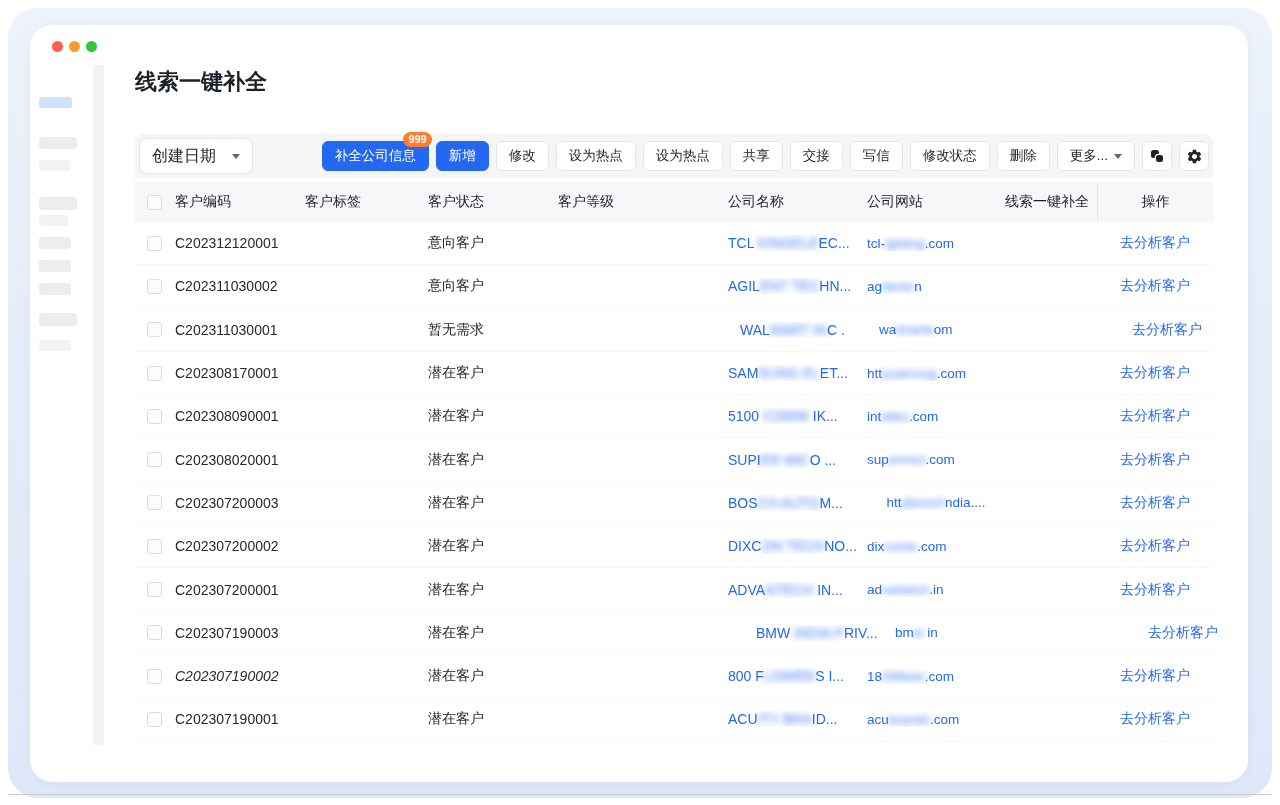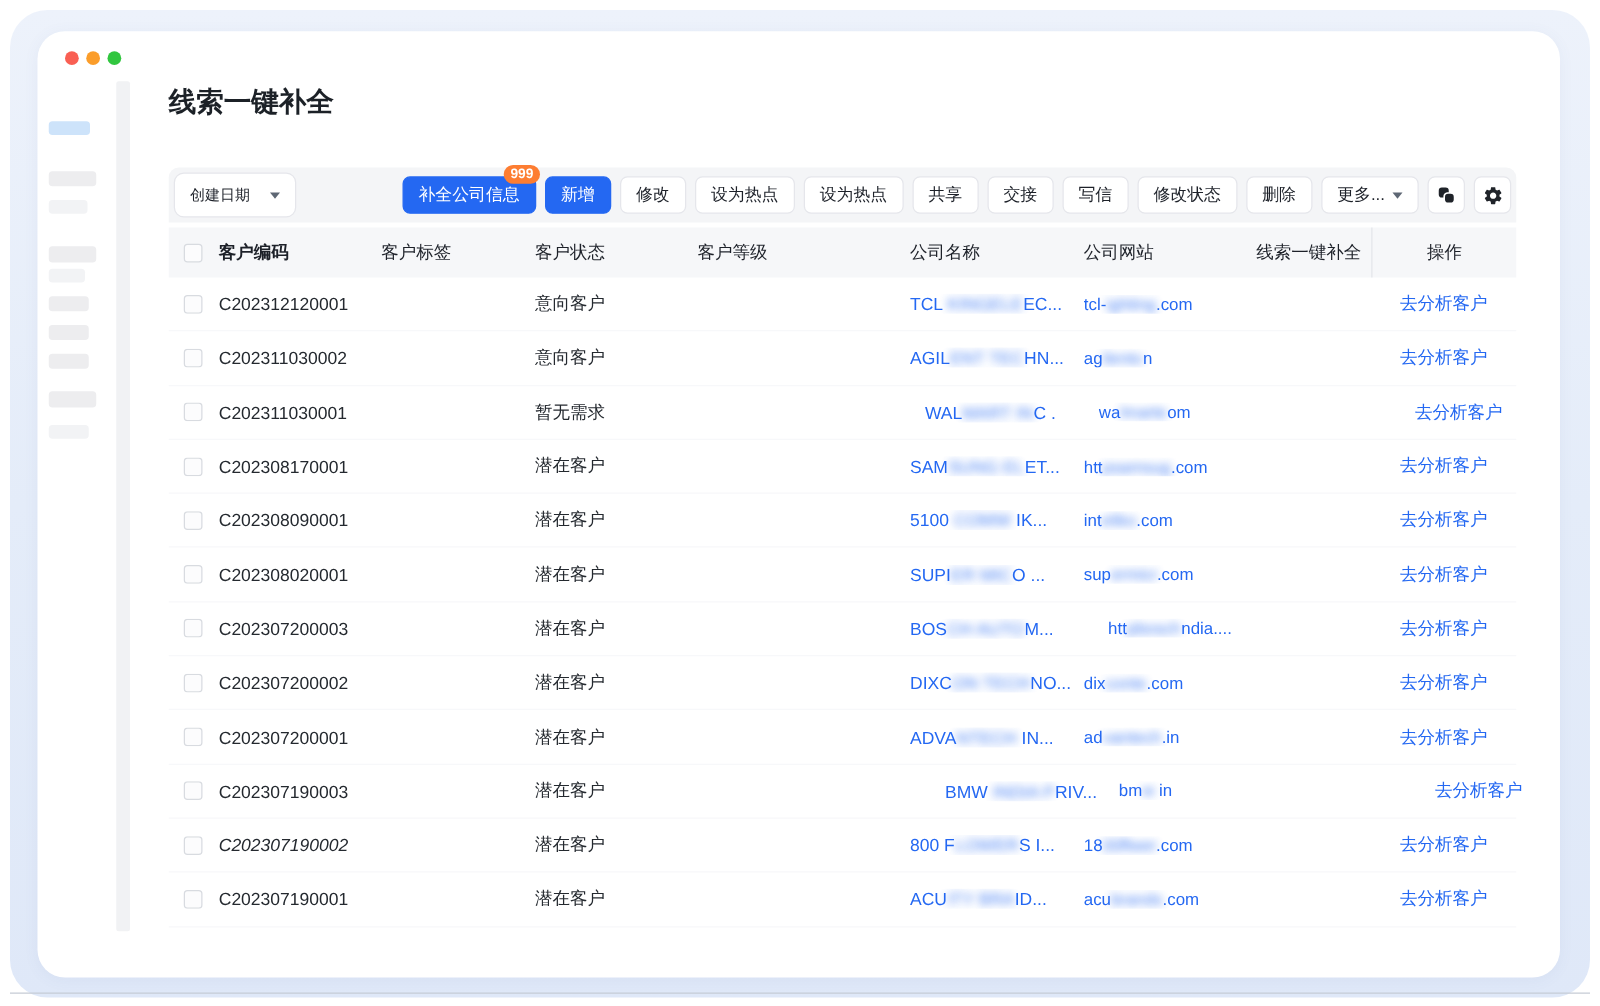--- a/index.html
+++ b/index.html
@@ -50,21 +50,21 @@
   .page-title{margin:44px 0 0 0;font-size:22px;line-height:26px;font-weight:700;color:#1c2127;}
 
   
   .toolbar{
     margin-top:39px;height:44px;background:#f4f5f7;border-radius:8px 8px 0 0;
     display:flex;align-items:center;padding:0 4px;box-sizing:border-box;
   }
   .select{
     height:34px;background:#fff;border:1px solid #e5e6eb;border-radius:8px;
     display:flex;align-items:center;gap:16px;padding:0 12px;margin-left:0px;
-    font-size:12px;color:var(--ink);cursor:default;
+    font-size:16px;color:var(--ink);cursor:default;
   }
   .caret{
     width:0;height:0;border-left:4.5px solid transparent;border-right:4.5px solid transparent;
     border-top:5.5px solid #5e6774;display:inline-block;
   }
   .toolbar-right{margin-left:auto;display:flex;align-items:center;gap:7px;}
   .gen{display:contents;}
   .btn{
     height:30px;padding:0 12px;border-radius:6px;font-size:13.5px;line-height:1;
     display:flex;align-items:center;gap:6px;background:#fff;border:1px solid #e5e6eb;
@@ -185,21 +185,21 @@
               </svg>
             </span>
           </button>
         </div>
       </div>
 
       <div id="thead" class="thead">
           <div class="th cbcell" style="width: 40px;">
             <span class="cb"></span>
           </div>
-          <div class="th" style="width: 130px; font-weight: bold;">客户编码</div>
+          <div class="th" style="width: 130px;">客户编码</div>
           <div class="th" style="width: 123px;">客户标签</div>
           <div class="th" style="width: 130px;">客户状态</div>
           <div class="th" style="width: 170px;">客户等级</div>
           <div class="th" style="width: 139px;">公司名称</div>
           <div class="th" style="width: 138px;">公司网站</div>
           <div class="th" style="width: 92px;">线索一键补全</div>
           <div class="th th-action" style="width: 116px;">操作</div>
         </div>
       <div id="tbody">
           <div class="tr">

